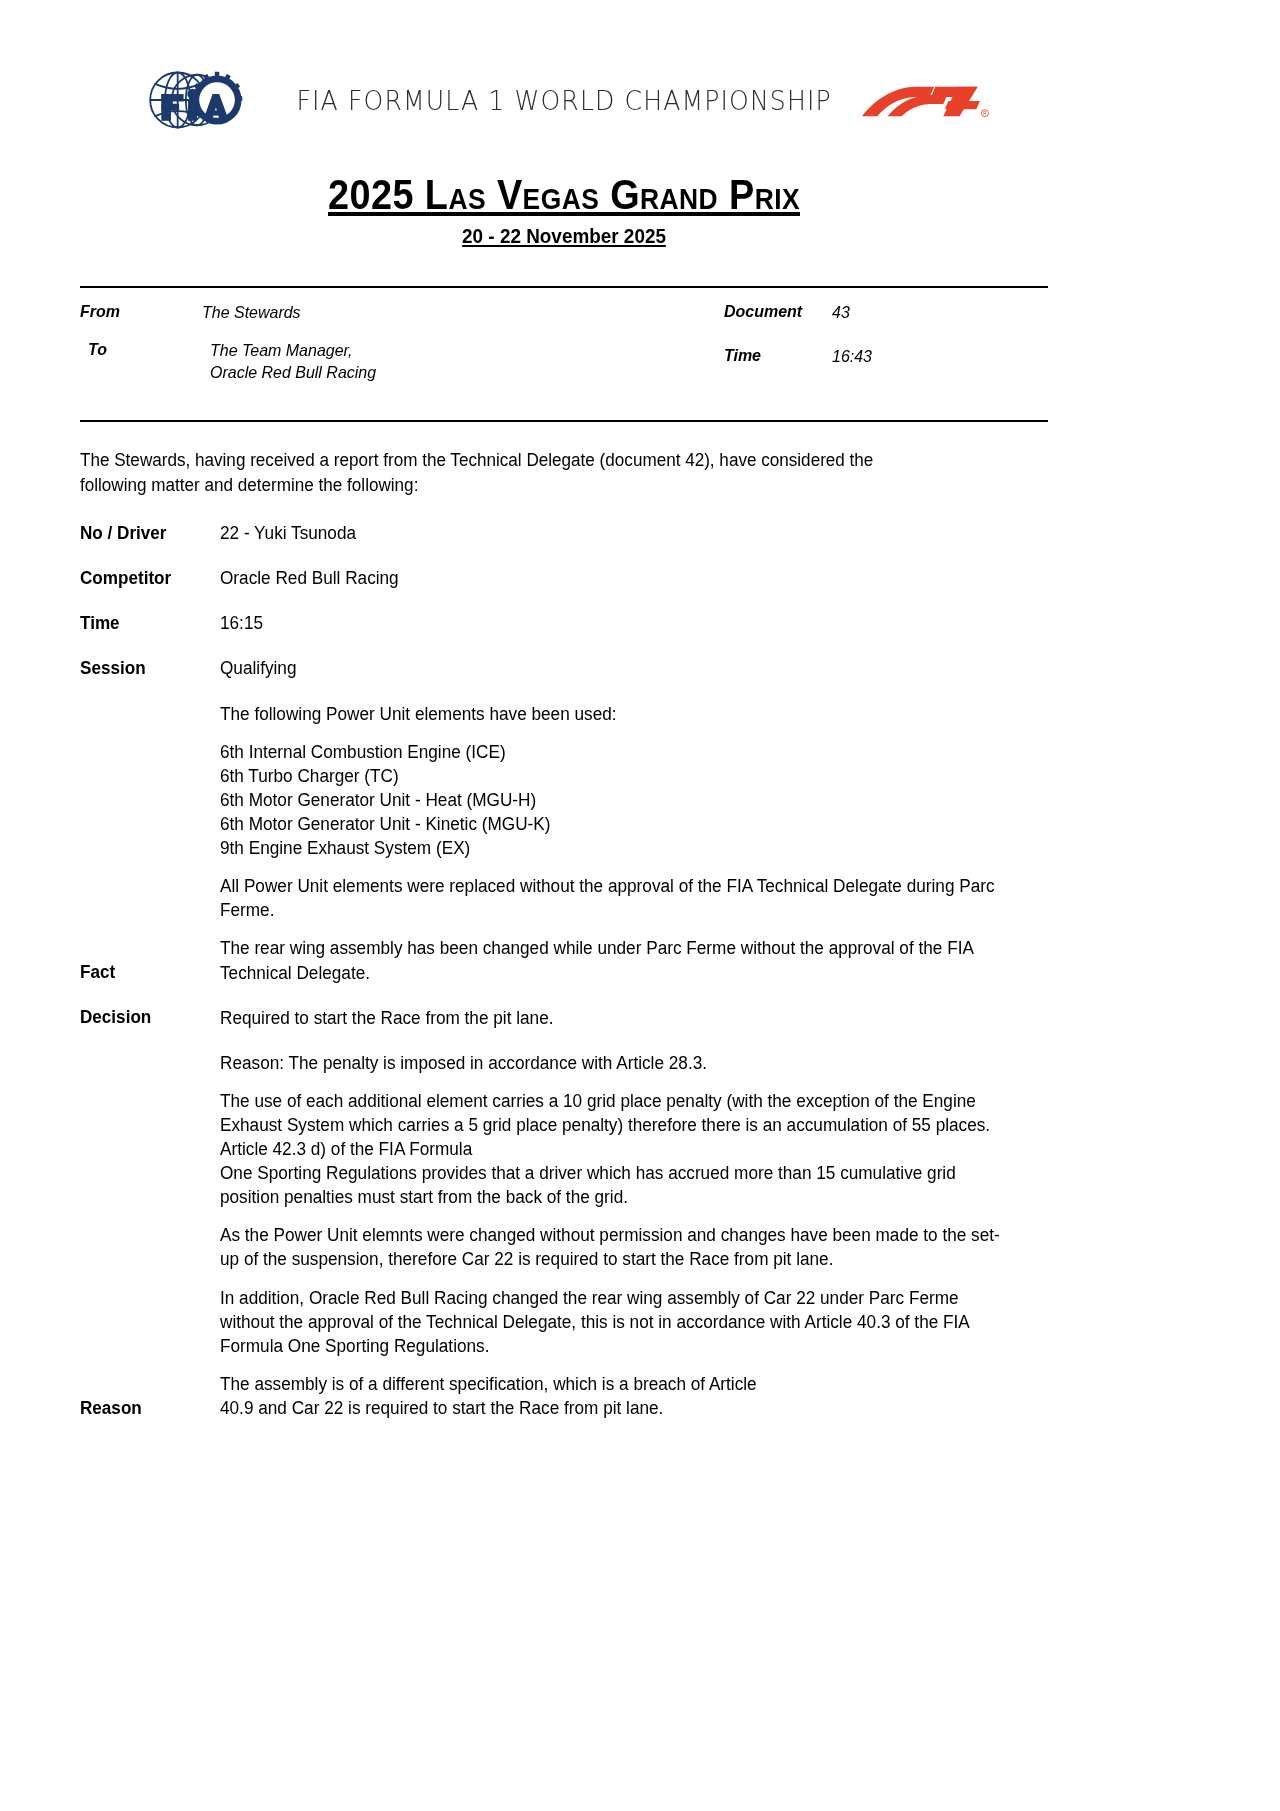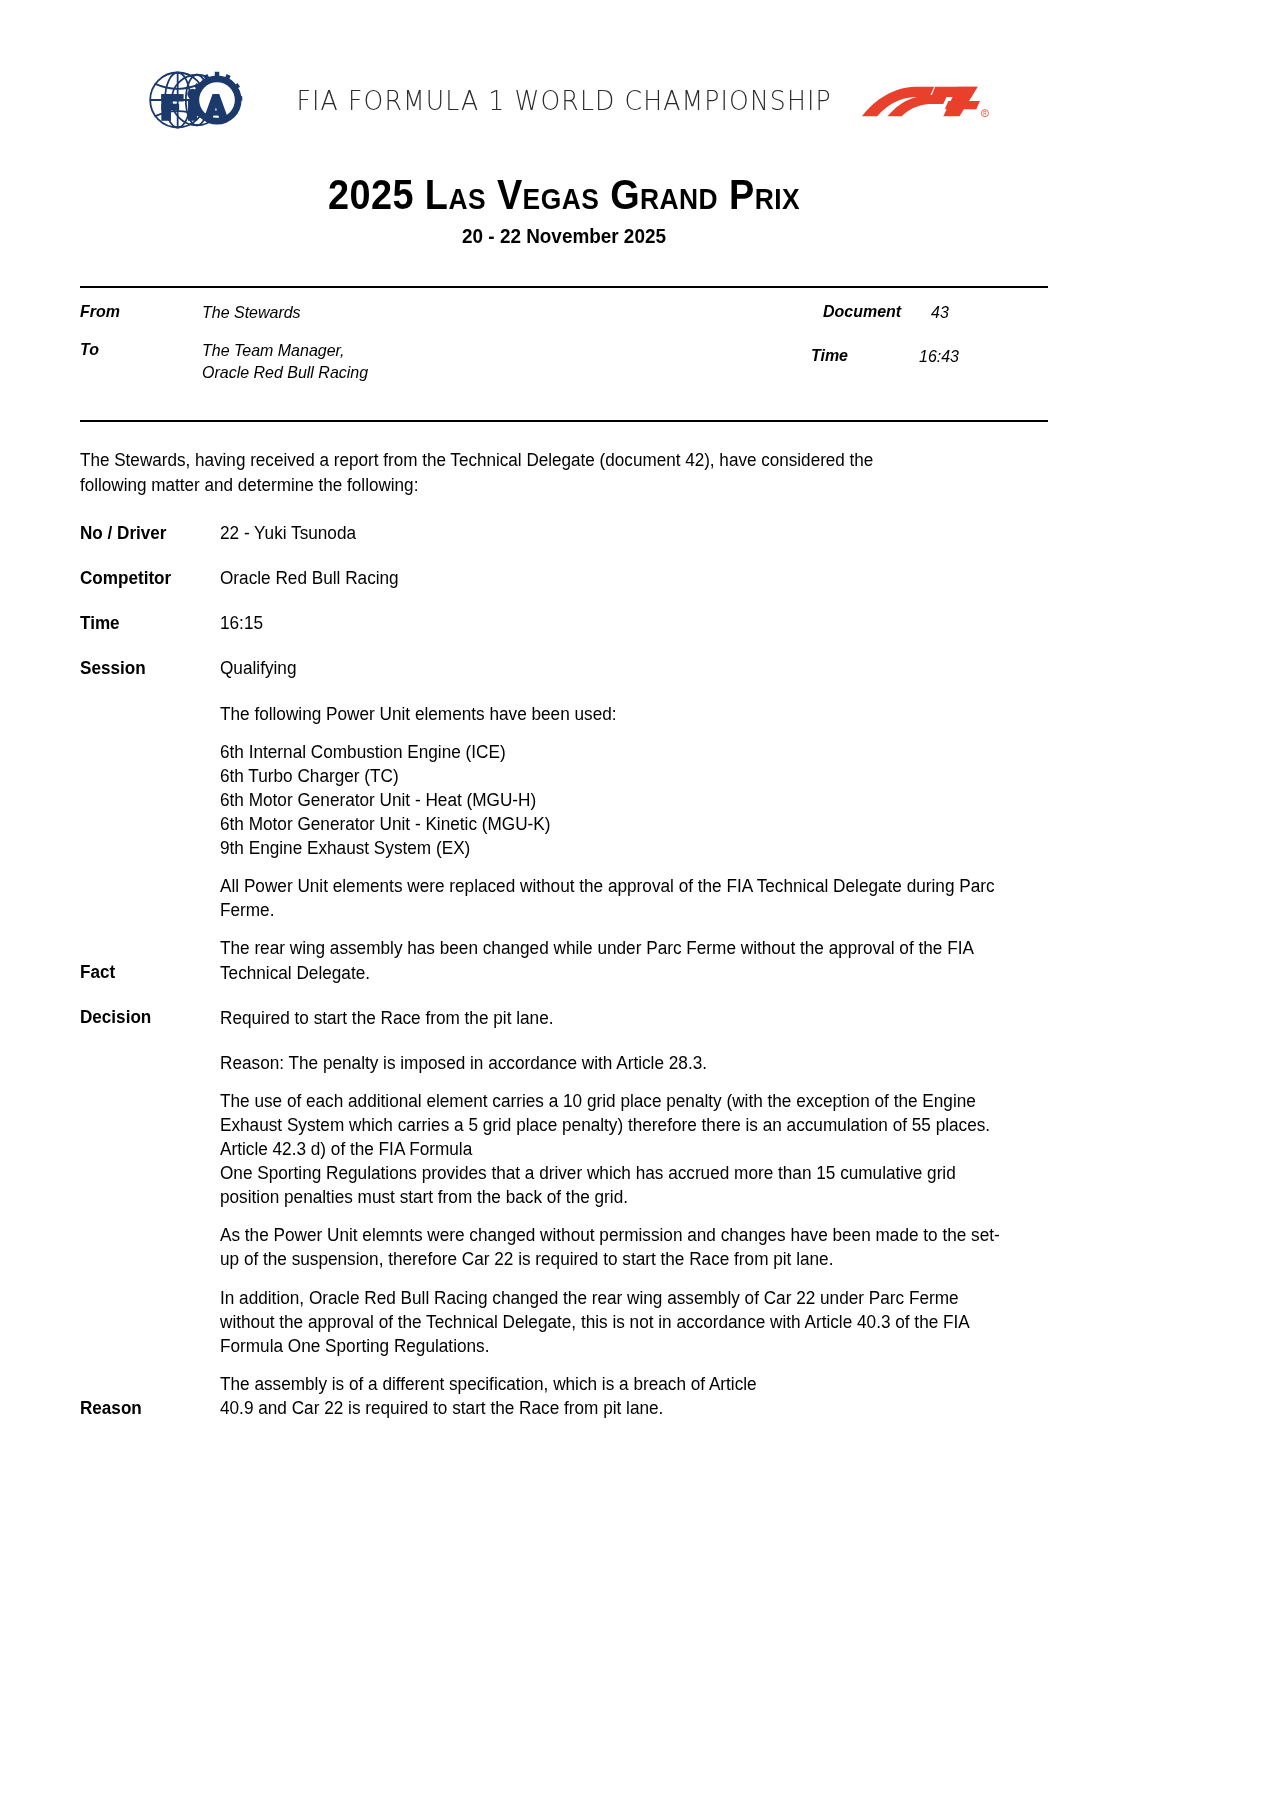--- a/index.html
+++ b/index.html
@@ -53,20 +53,21 @@
     width: 132px;
     height: 52px;
     margin-right: 58px;
     flex: 0 0 auto;
   }
 
   
   .title-block {
     text-align: center;
     margin-top: -6px;
+    text-decoration: underline;
   }
   .gp-title {
     font-size: 43px;
     font-weight: bold;
     letter-spacing: 0.5px;
     font-variant: small-caps;
     transform: scaleX(0.88);
     font-family: "Liberation Sans", sans-serif;
     line-height: 1.05;
   }
@@ -108,22 +109,22 @@
     transform: scaleX(0.94);
     transform-origin: left center;
   }
   .meta-label.wide { width: 108px; }
   .meta-value {
     font-size: 17px;
     line-height: 1.28;
     transform: scaleX(0.94);
     transform-origin: left center;
   }
-  .meta-row.to-row { margin-bottom: 0; }
-  .meta-right .meta-row { margin-bottom: 22px; justify-content: center; }
+  .meta-row.to-row { margin-bottom: 0; margin-left: 8px; }
+  .meta-right .meta-row { margin-bottom: 22px; }
   .meta-right .meta-row:last-child { margin-bottom: 0; }
 
   
   .intro {
     font-size: 18px;
     line-height: 1.36;
     margin-top: 26px;
     max-width: 900px;
     transform: scaleX(0.95);
     transform-origin: left top;

